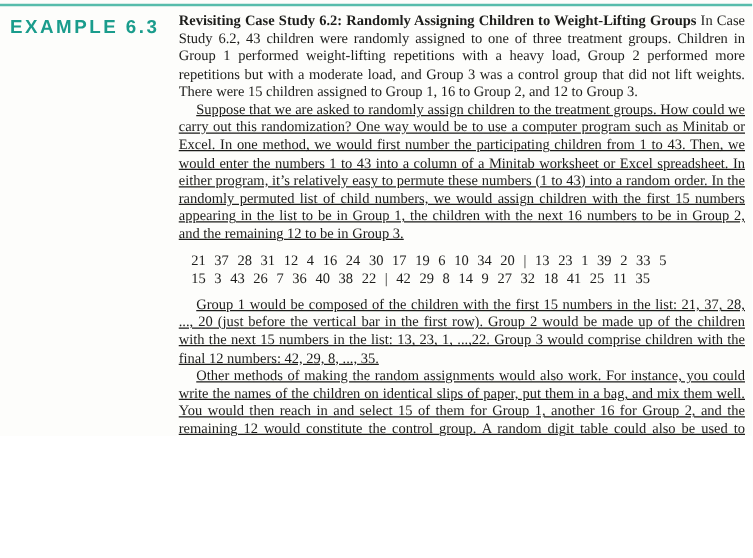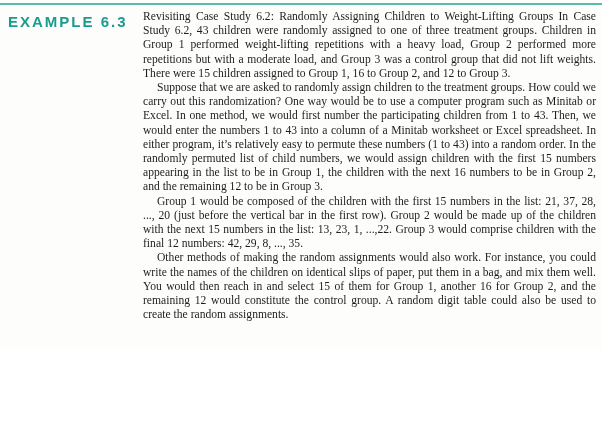--- a/index.html
+++ b/index.html
@@ -37,22 +37,22 @@
   }
   .content {
     position: absolute;
     left: 143px; top: 10px;
     width: 453px;
     font-size: 11.6px;
     line-height: 14.2px;
     text-align: justify;
   }
   .content p { margin: 0; }
-  .content p.indent { text-indent: 14px; }
-  .b { font-weight: normal; }
+  .content p.indent { text-indent: 14px; text-decoration: underline; }
+  .b { font-weight: bold; }
   .perm {
     margin: 7px 0 7px 10px;
     text-align: left;
     word-spacing: 4px;
     white-space: nowrap;
   }
   .bottom-rule {
     position: absolute;
     left: 149px; top: 436px;
     width: 448px; height: 2px;
@@ -66,20 +66,24 @@
   <div class="top-rule"></div>
 
   <div class="example-label">EXAMPLE 6.3</div>
 
   <div class="content">
     <p><span class="b">Revisiting Case Study 6.2: Randomly Assigning Children to Weight-Lifting Groups</span> <span>In Case Study 6.2, 43 children were randomly assigned to one of three treatment groups. Children in Group 1 performed weight-lifting repetitions with a heavy load, Group 2 performed more repetitions but with a moderate load, and Group 3 was a control group that did not lift weights. There were 15 children assigned to Group 1, 16 to Group 2, and 12 to Group 3.</span></p>
 
     <p class="indent">Suppose that we are asked to randomly assign children to the treatment groups. How could we carry out this randomization? One way would be to use a computer program such as Minitab or Excel. In one method, we would first number the participating children from 1 to 43. Then, we would enter the numbers 1 to 43 into a column of a Minitab worksheet or Excel spreadsheet. In either program, it’s relatively easy to permute these numbers (1 to 43) into a random order. In the randomly permuted list of child numbers, we would assign children with the first 15 numbers appearing in the list to be in Group 1, the children with the next 16 numbers to be in Group 2, and the remaining 12 to be in Group 3.</p>
 
 
+    <div class="perm">
+      <div>21 37 28 31 12 4 16 24 30 17 19 6 10 34 20 | 13 23 1 39 2 33 5</div>
+      <div>15 3 43 26 7 36 40 38 22 | 42 29 8 14 9 27 32 18 41 25 11 35</div>
+    </div>
 
     <p class="indent">Group 1 would be composed of the children with the first 15 numbers in the list: 21, 37, 28, ..., 20 (just before the vertical bar in the first row). Group 2 would be made up of the children with the next 15 numbers in the list: 13, 23, 1, ...,22. Group 3 would comprise children with the final 12 numbers: 42, 29, 8, ..., 35.</p>
 
     <p class="indent">Other methods of making the random assignments would also work. For instance, you could write the names of the children on identical slips of paper, put them in a bag, and mix them well. You would then reach in and select 15 of them for Group 1, another 16 for Group 2, and the remaining 12 would constitute the control group. A random digit table could also be used to create the random assignments.</p>
   </div>
 
   <div class="bottom-rule"></div>
 </div>
 
 </body></html>

